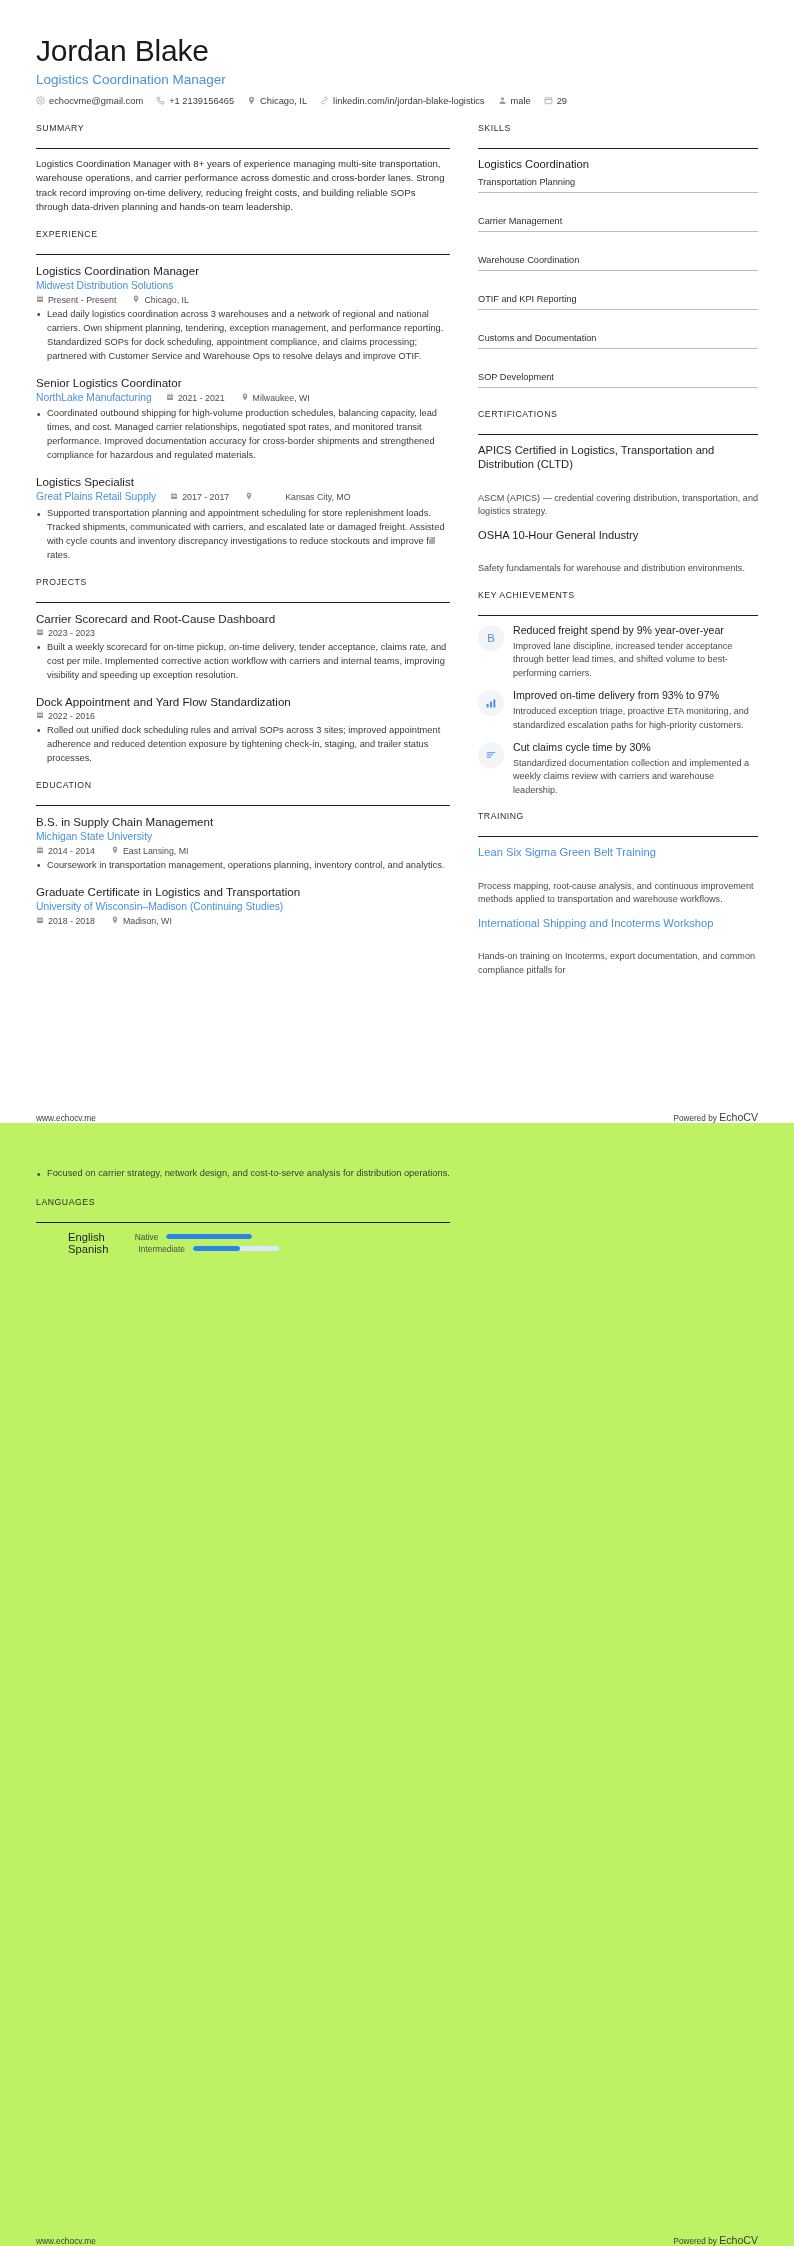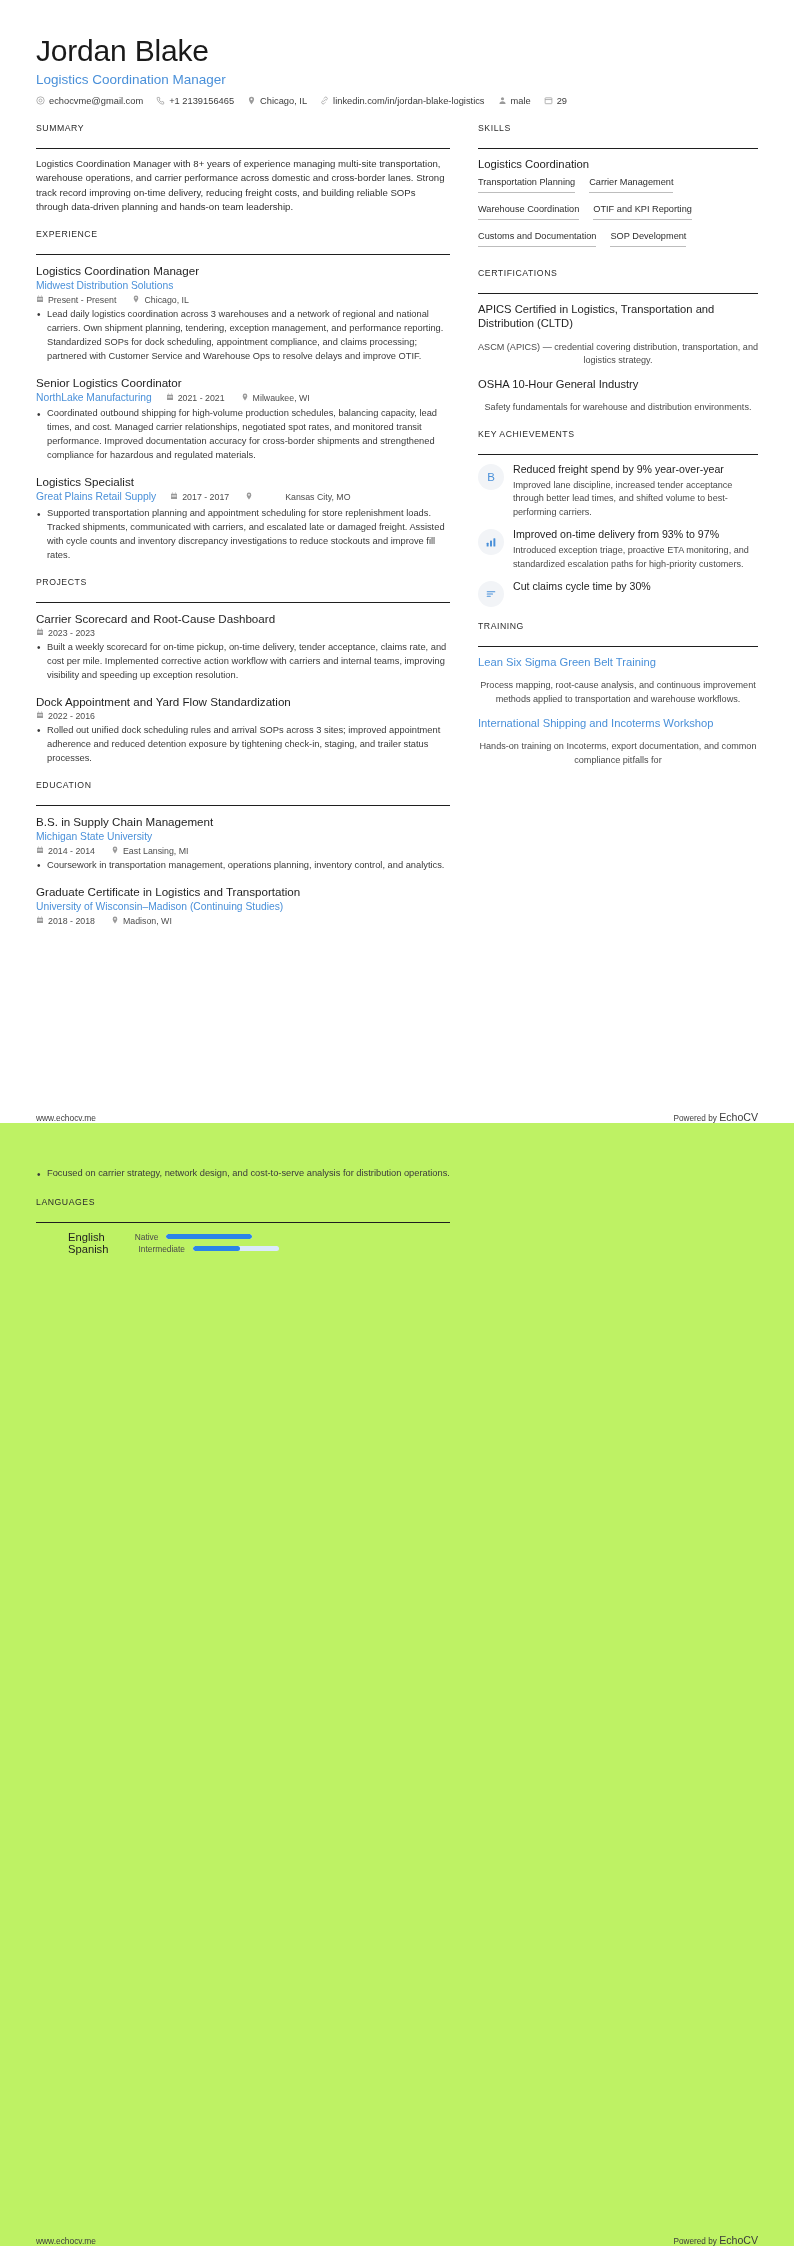--- a/index.html
+++ b/index.html
@@ -144,21 +144,22 @@
   
   .skill-main {
     font-size: 11.3px;
     color: #1f1f1f;
     margin-bottom: 6px;
     line-height: 1.3;
   }
   .skill-grid {
     display: flex;
     flex-wrap: wrap;
-    gap: 4px 14px;
+    gap: 16px 14px;
+    flex-direction: column;
   }
   .skill-chip {
     font-size: 9.2px;
     color: #2e2e2e;
     border-bottom: 1px solid #bdbdbd;
     padding-bottom: 3px;
     margin-bottom: 7px;
     line-height: 1.3;
     white-space: nowrap;
   }
@@ -169,22 +170,21 @@
   .cert-title {
     font-size: 11.2px;
     color: #1f1f1f;
     line-height: 1.28;
   }
   .cert-title.link { color: #4a90d9; }
   .cert-desc {
     font-size: 9.1px;
     color: #4a4a4a;
     line-height: 1.5;
-    margin-top: 10px;
-    text-align: center;
+    margin-top: 20px;
   }
 
   
   .ach {
     display: flex;
     gap: 9px;
     margin-bottom: 9px;
     align-items: flex-start;
   }
   .ach:last-child { margin-bottom: 0; }
@@ -588,20 +588,21 @@
         </div>
 
         <div class="ach">
           <div class="ach-icon">
             <svg width="12" height="12" viewBox="0 0 16 16" fill="none" stroke="currentColor" stroke-width="1.5" stroke-linecap="round">
               <path d="M3 5h10M3 8h7M3 11h4"></path>
             </svg>
           </div>
           <div class="ach-body">
             <div class="ach-title">Cut claims cycle time by 30%</div>
+            <div class="ach-desc">Standardized documentation collection and implemented a weekly claims review with carriers and warehouse leadership.</div>
           </div>
         </div>
       </div>
 
       <div class="sec">
         <div class="sec-title">TRAINING</div>
         <div class="cert">
           <div class="cert-title link">Lean Six Sigma Green Belt Training</div>
           <div class="cert-desc">Process mapping, root-cause analysis, and continuous improvement methods applied to transportation and warehouse workflows.</div>
         </div>

